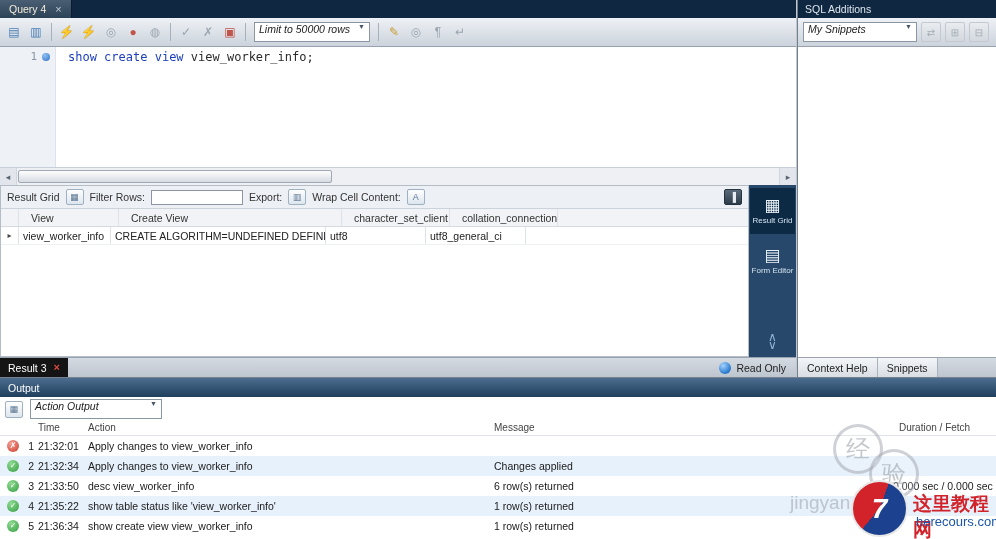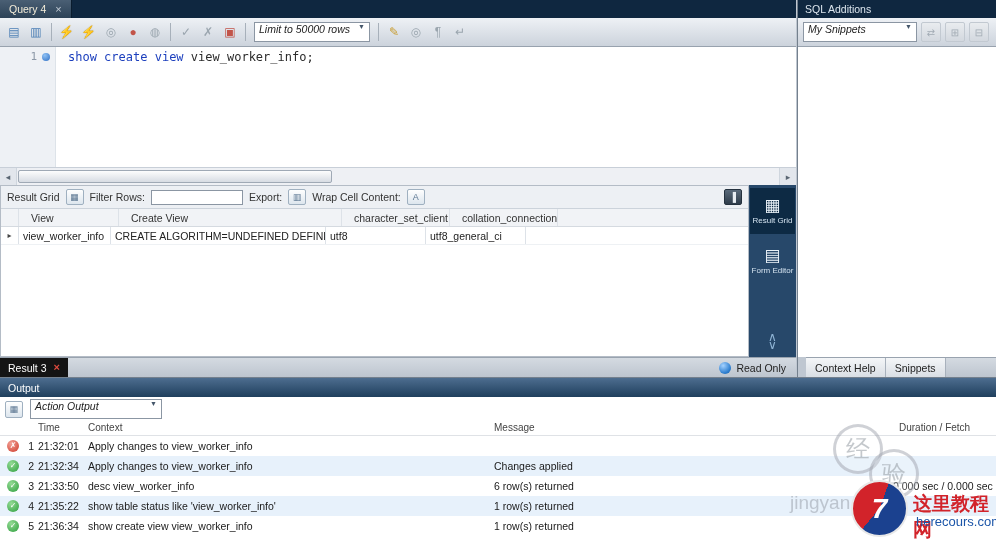--- a/index.html
+++ b/index.html
@@ -69,21 +69,21 @@
   .result3-tab .tab-close{color:#e04b3f;font-weight:bold;}
   .readonly{margin-left:auto;display:flex;align-items:center;gap:5px;padding-right:10px;color:#222;font-size:10.5px;}
   .ro-icon{width:12px;height:12px;border-radius:50%;background:radial-gradient(circle at 35% 30%,#a5d2ff,#2e7fd0 65%,#175a9e);}
 
   
   .sa-header{height:18px;background:#0f2740;color:#dde6ee;display:flex;align-items:center;padding-left:7px;font-size:10.5px;flex:0 0 auto;}
   .sa-toolbar{height:28px;background:linear-gradient(#eef1f5,#ccd3dc);border-bottom:1px solid #98a2ae;display:flex;align-items:center;gap:4px;padding:0 5px;flex:0 0 auto;}
   .snip-dd{width:104px;}
   .gicon{width:18px;height:18px;border-radius:2px;background:linear-gradient(#e9ecef,#d3d8df);border:1px solid #c2c9d1;color:#a2abb4;display:flex;align-items:center;justify-content:center;font-size:10px;}
   .sa-body{flex:1;background:#fff;}
-  .sa-tabs{height:19px;background:linear-gradient(#d4dae1,#bdc5cf);border-top:1px solid #99a3af;display:flex;align-items:stretch;flex:0 0 auto;margin-left:8px;}
+  .sa-tabs{height:19px;background:linear-gradient(#d4dae1,#bdc5cf);border-top:1px solid #99a3af;display:flex;align-items:stretch;flex:0 0 auto;}
   .sa-tab{display:flex;align-items:center;padding:0 9px;background:linear-gradient(#f4f6f8,#d9dee4);border-right:1px solid #a8b1bc;font-size:10.5px;color:#222;}
 
   
   .output-pane{position:absolute;left:0;top:377px;width:996px;height:162px;display:flex;flex-direction:column;border-top:1px solid #74808d;box-sizing:border-box;}
   .output-header{height:19px;background:linear-gradient(#4d6d8f,#1f3f5d);color:#fff;display:flex;align-items:center;padding-left:8px;font-size:10.5px;flex:0 0 auto;}
   .output-body{flex:1;background:#fff;position:relative;overflow:hidden;}
   .output-toolbar{height:24px;display:flex;align-items:center;gap:7px;padding:0 5px;}
   .out-icon{width:16px;height:15px;border:1px solid #9fb0c0;background:linear-gradient(#fefefe,#dde6ee);display:flex;align-items:center;justify-content:center;font-size:9px;color:#5b7691;border-radius:2px;}
   .action-dd{width:122px;}
   .out-headrow{height:14px;position:relative;border-bottom:1px solid #dfe2e6;font-size:10px;color:#444;}
@@ -259,21 +259,21 @@
     <div class="output-body">
       <div class="output-toolbar">
         <span class="out-icon">▦</span>
         <div class="dd action-dd">
           <span>Action Output</span>
           <span class="arr">▼</span>
         </div>
       </div>
       <div class="out-headrow">
         <span class="ohl time">Time</span>
-        <span class="ohl action">Context</span>
+        <span class="ohl action">Action</span>
         <span class="ohl message">Message</span>
         <span class="ohl duration">Duration / Fetch</span>
       </div>
 
       <div class="orow">
         <span class="status error">✗</span>
         <span class="ocell idx">1</span>
         <span class="ocell time">21:32:01</span>
         <span class="ocell action">Apply changes to view_worker_info</span>
         <span class="ocell message"></span>

